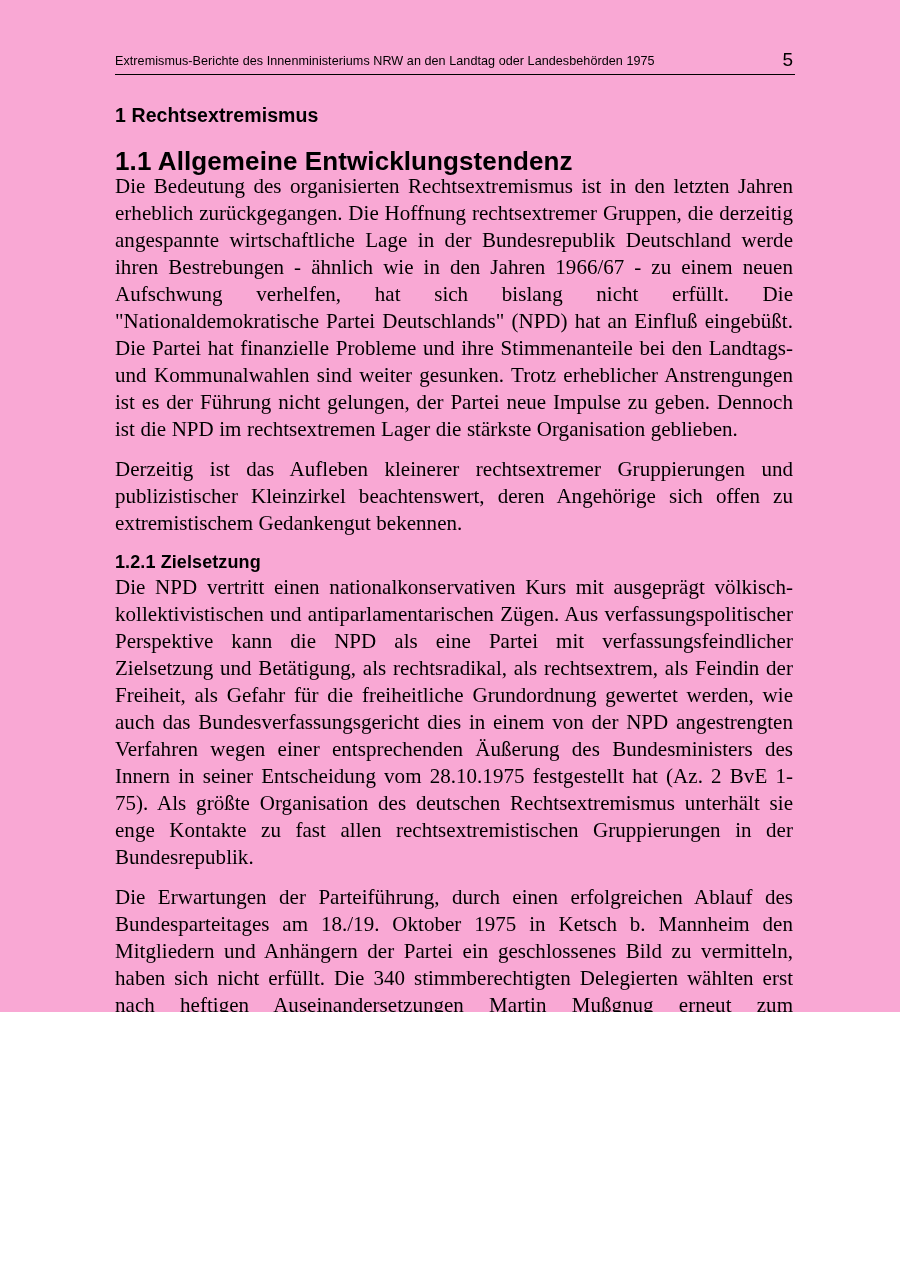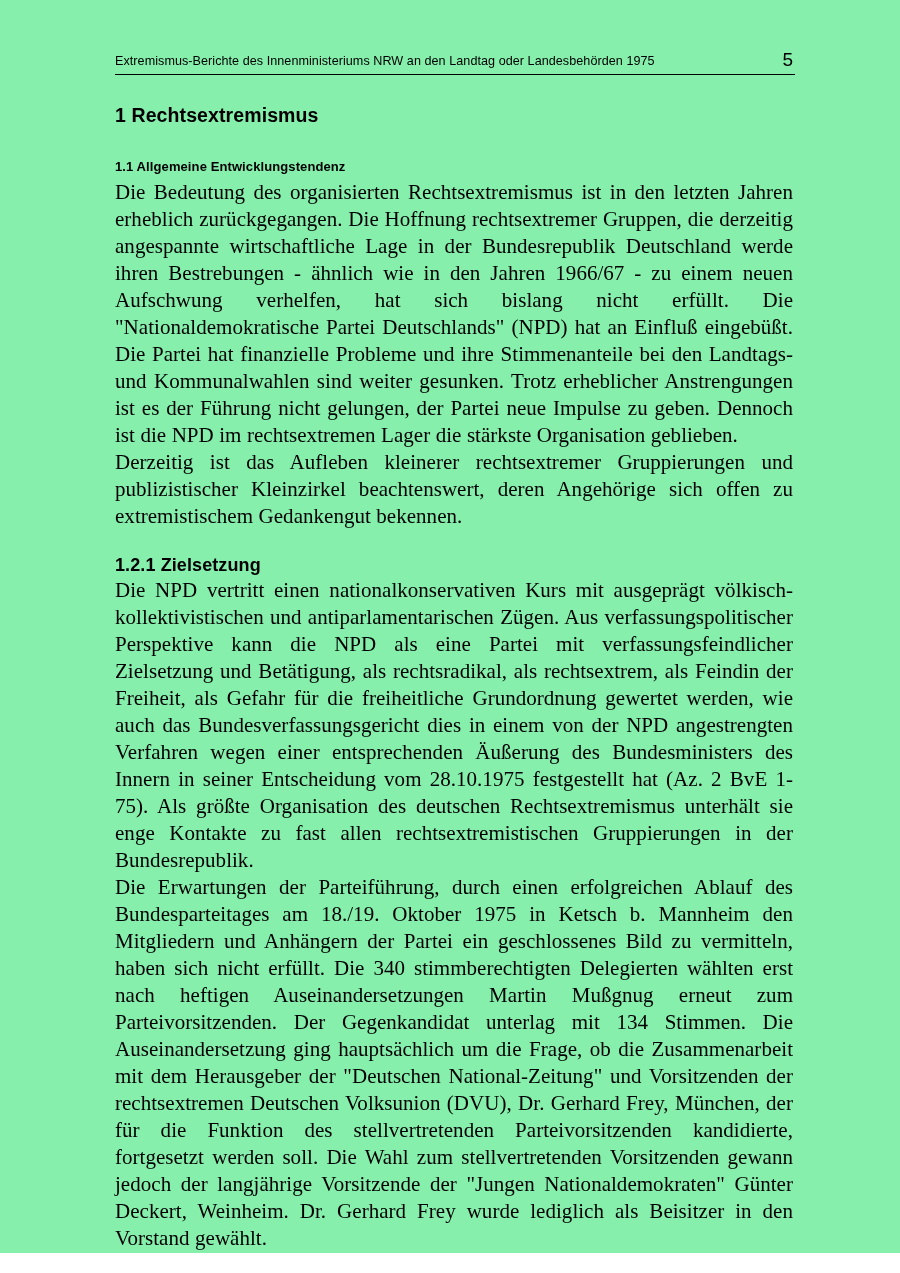--- a/index.html
+++ b/index.html
@@ -11,24 +11,24 @@
     width: 900px;
     height: 1273px;
     font-family: "Liberation Sans", sans-serif;
     color: #000000;
     -webkit-font-smoothing: antialiased;
   }
 
   .page {
     position: relative;
     width: 900px;
-    height: 1253px;
+    height: 1012px;
     box-sizing: border-box;
     overflow: hidden;
-    background: #86efac;
+    background: #f9a8d4;
   }
 
   
   .header {
     position: absolute;
     left: 115px;
     top: 50px;
     width: 680px;
     display: flex;
     align-items: flex-end;
@@ -62,41 +62,42 @@
     margin: 0;
     padding: 0;
     letter-spacing: 0.1px;
   }
   h1.sec {            
     font-size: 19.5px;
     line-height: 24px;
     margin-top: 9px;
   }
   h2.sec {            
-    font-size: 13px;
+    font-size: 26px;
     line-height: 24px;
-    margin-top: 28px;
+    margin-top: 22px;
   }
   h3.sec {            
     font-size: 18px;
     line-height: 23px;
-    margin-top: 24px;
+    margin-top: 14px;
   }
 
   p.body {
     margin: 0;
     font-size: 21px;
     line-height: 27px;
     text-align: justify;
     text-justify: inter-word;
     letter-spacing: 0.03px;
     word-spacing: 0.2px;
     font-family: Liberation Serif, serif;
   }
   p.body + p.body {
+    margin-top: 13px;
   }
   .after-heading {
     margin-top: 26px;
   }
   .after-heading-tight {
     margin-top: 25px;
   }
 </style>
 </head>
 <body>

